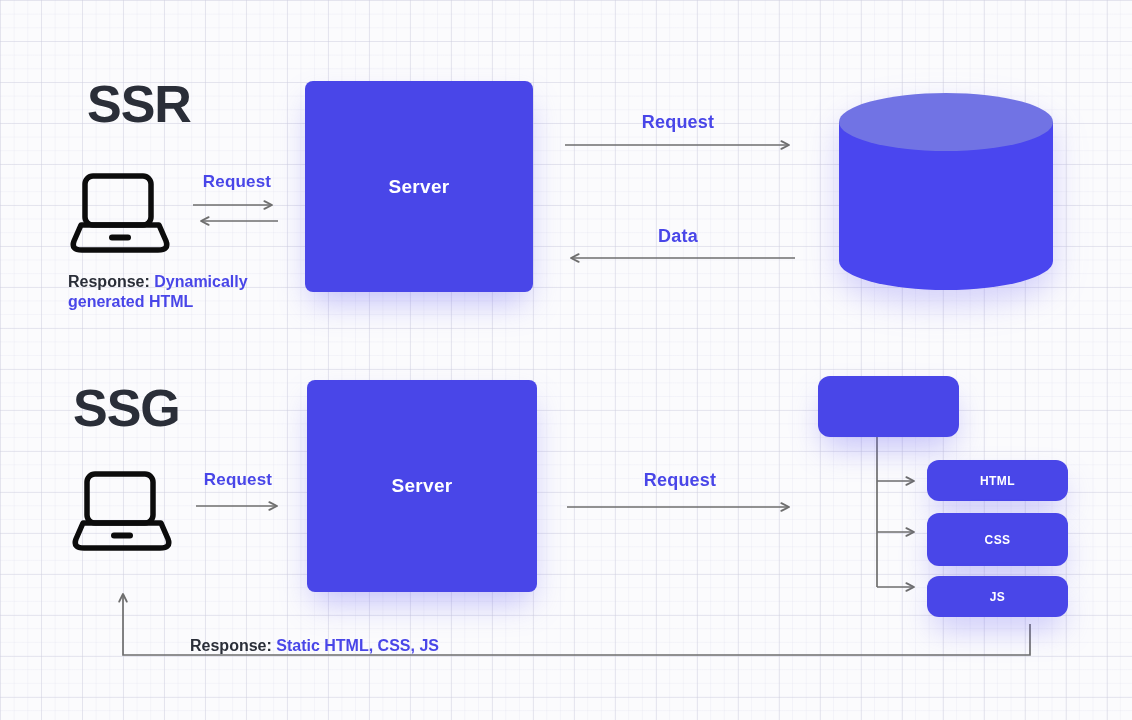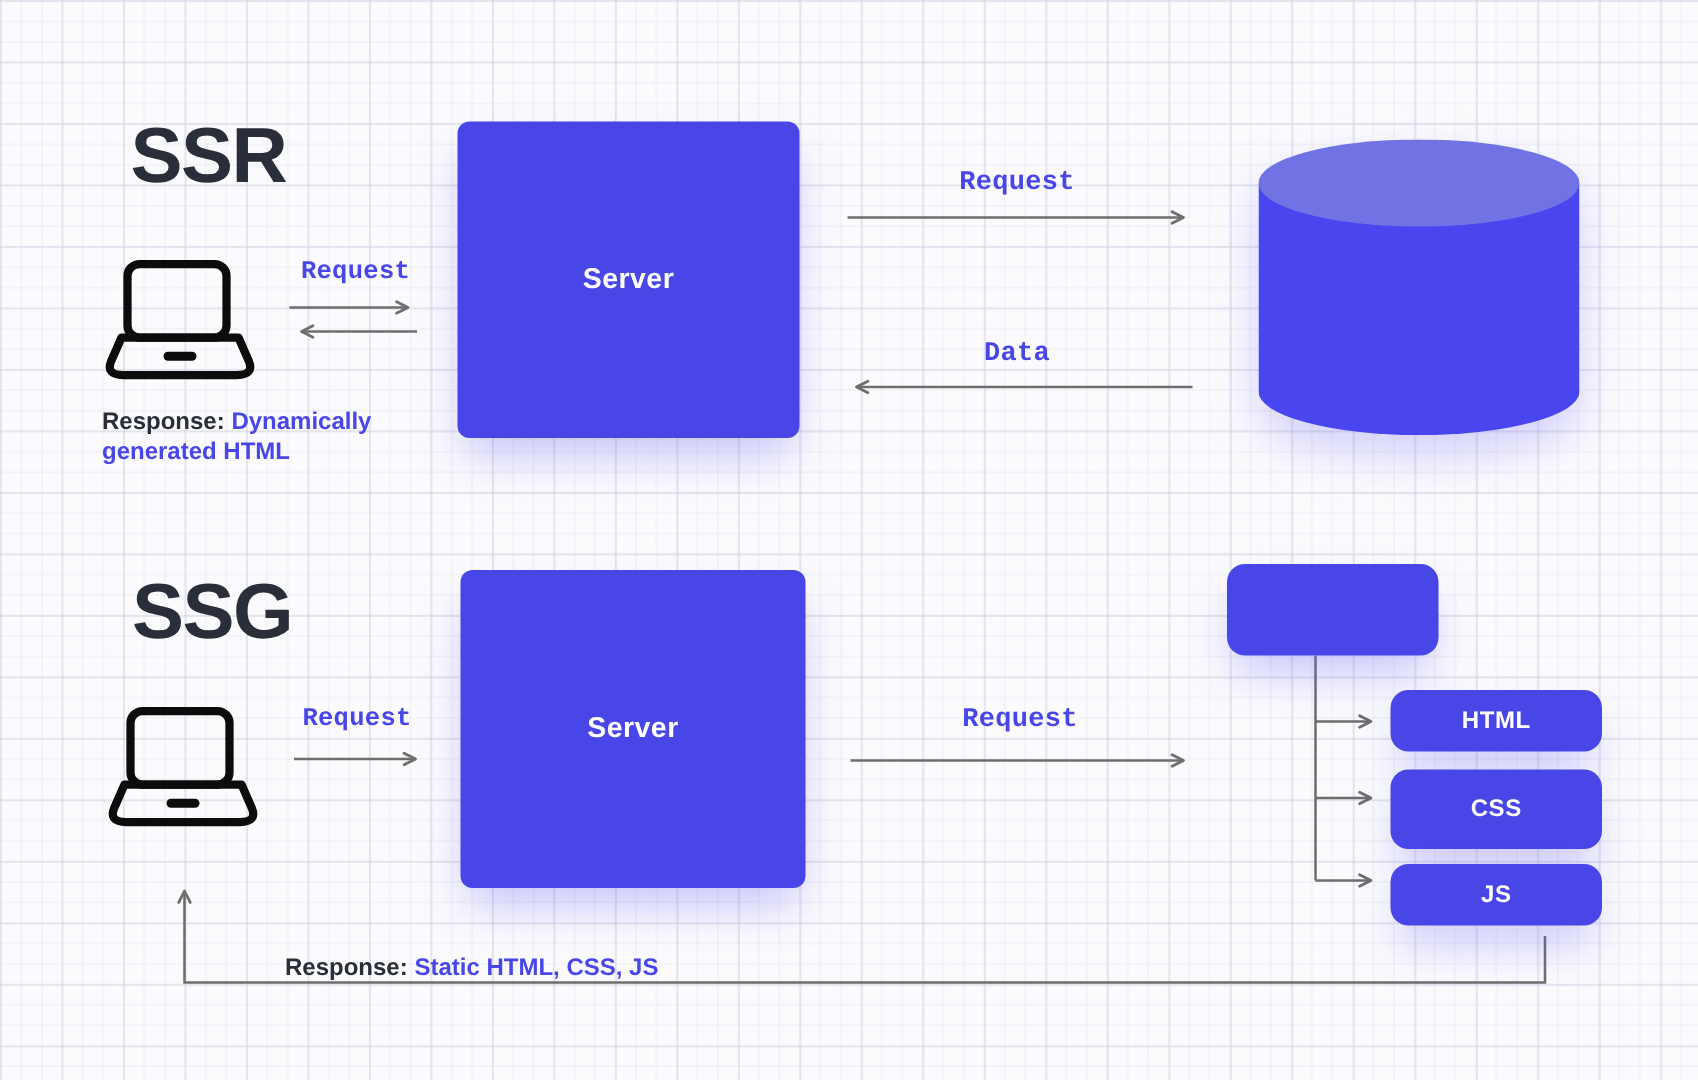--- a/index.html
+++ b/index.html
@@ -27,30 +27,29 @@
   .wire{fill:none;stroke:var(--arrow);stroke-width:1.7px;}
   .arrowhead{fill:none;stroke:var(--arrow);stroke-width:1.7px;stroke-linecap:round;stroke-linejoin:round;}
 
   .title{
     position:absolute;font-size:52px;font-weight:800;color:var(--heading);
     letter-spacing:-1px;line-height:1;
   }
   .flow-label{
     position:absolute;text-align:center;font-size:17px;font-weight:700;color:var(--accent);
     letter-spacing:.2px;
-    font-family:Liberation Mono, monospace;
   }
   .box{
     position:absolute;background:var(--accent);display:flex;align-items:center;justify-content:center;
     color:var(--box-text);font-weight:700;
     box-shadow:0 16px 32px -6px rgba(106,98,245,.38);
   }
   .server-box{border-radius:8px;font-size:19px;letter-spacing:.3px;}
   .files-root-box{border-radius:12px;}
-  .file-box{border-radius:12px;font-size:16px;letter-spacing:.4px;}
+  .file-box{border-radius:12px;font-size:12px;letter-spacing:.4px;}
   .laptop{position:absolute;}
   .laptop svg{display:block;}
   .response-text{
     position:absolute;font-size:16px;font-weight:700;line-height:19.5px;color:var(--heading);
   }
   .response-text .resp-value{color:var(--accent);}
   .cylinder{position:absolute;}
   .cylinder svg{display:block;filter:drop-shadow(0 14px 16px rgba(106,98,245,.28));}
   .cyl-body{fill:var(--cylinder-body);}
   .cyl-top{fill:var(--cylinder-top);}
@@ -112,21 +111,21 @@
       </svg>
     </div>
 
     <p class="response-text" style="left:68px;top:272px;width:190px;">
       <span>Response:</span>
       <span class="resp-value">Dynamically generated HTML</span>
     </p>
   </section>
 
   <section>
-    <h1 class="title" style="left:88px;top:382px;text-align:right;">SSG</h1>
+    <h1 class="title" style="left:73px;top:382px;text-align:right;">SSG</h1>
 
     <div class="laptop" style="left:70px;top:470px;">
       <svg width="104" height="84" viewBox="0 0 104 84">
         <rect class="laptop-stroke" x="17" y="4" width="66" height="49" rx="8"></rect>
         <path class="laptop-stroke" d="M13 53 L6 69 Q2.5 78 14 78 L90 78 Q101.5 78 98 69 L91 53 Z"></path>
         <line x1="44" y1="65.5" x2="60" y2="65.5" stroke="#0c0c0c" stroke-width="6" stroke-linecap="round"></line>
       </svg>
     </div>
 
     <div class="flow-label" style="left:194px;top:470px;width:88px;">Request</div>

